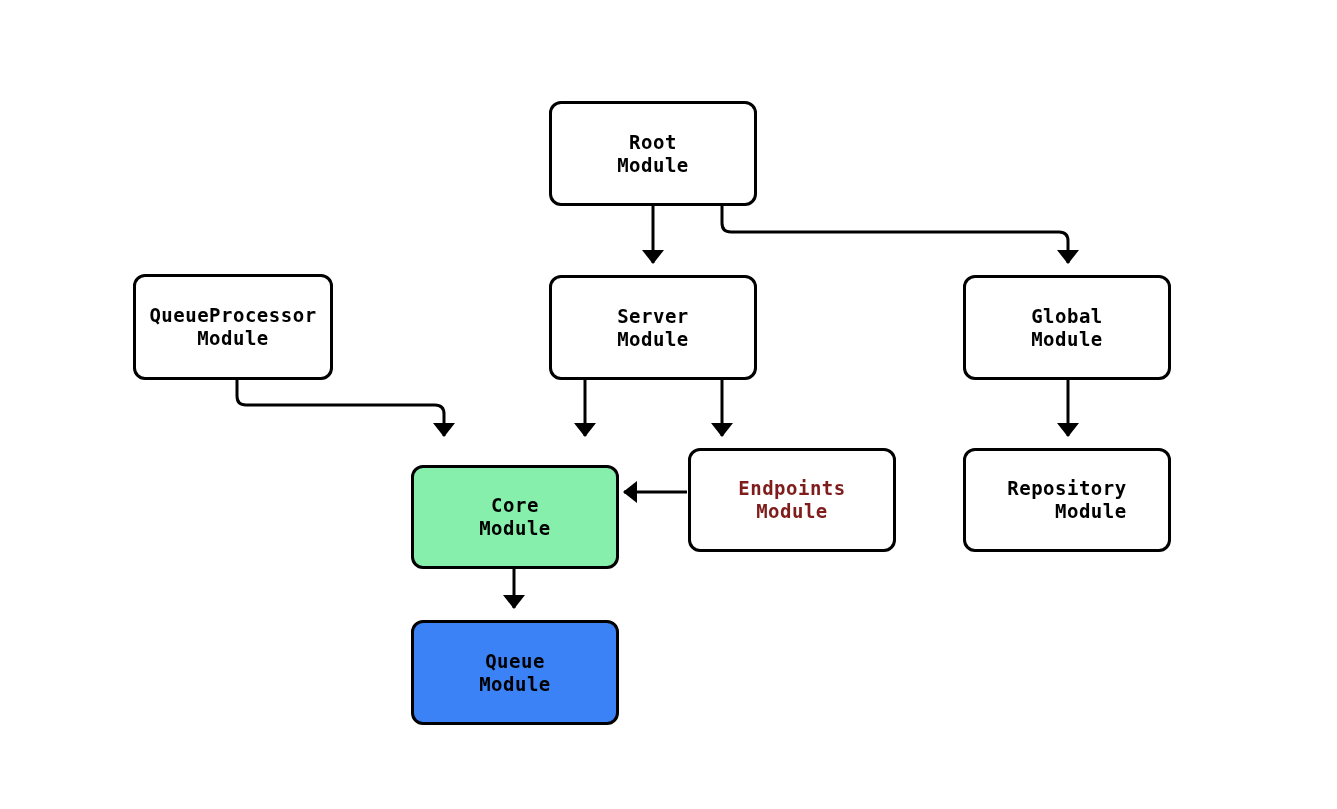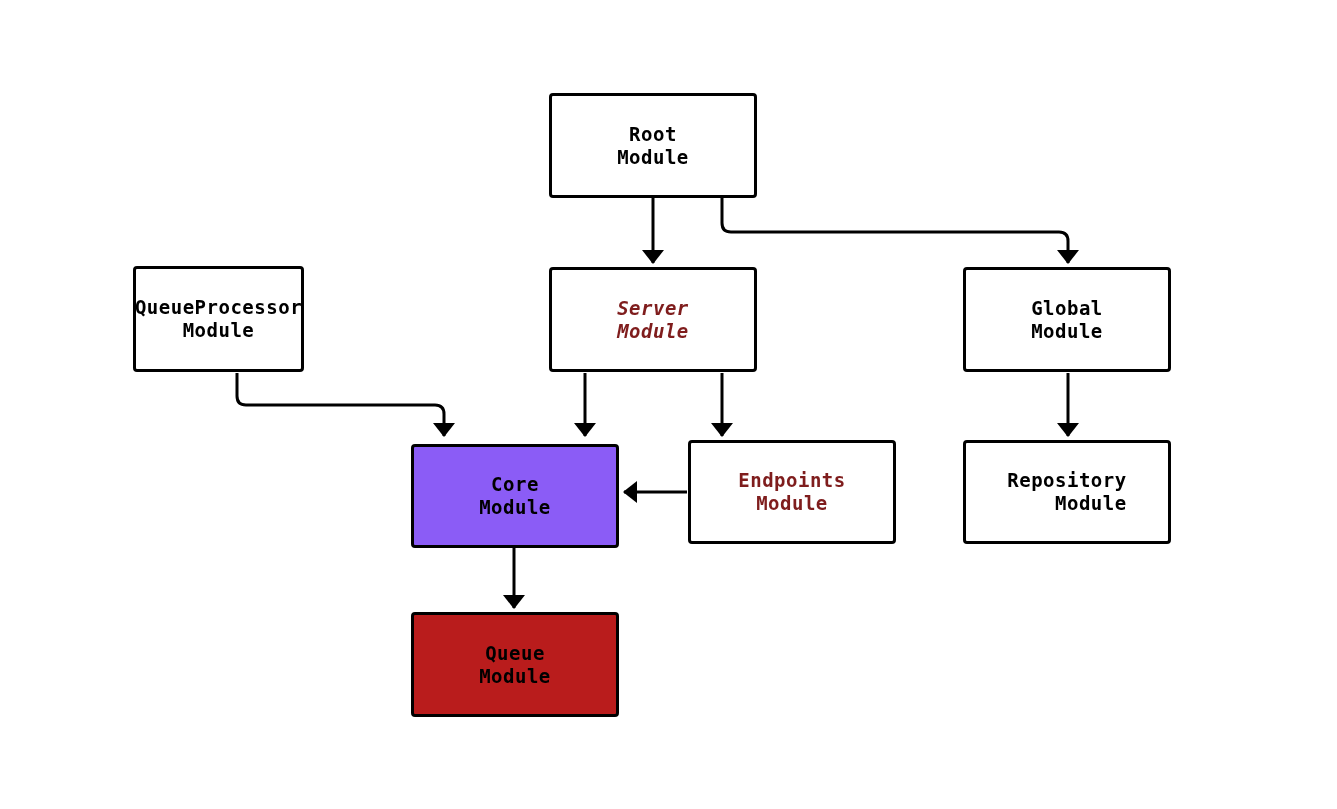--- a/index.html
+++ b/index.html
@@ -20,25 +20,26 @@
     left: 0;
     top: 0;
     width: 1337px;
     height: 809px;
   }
   .node {
     position: absolute;
     box-sizing: border-box;
     border-style: solid;
     border-width: 3px;
-    border-radius: 4px;
+    border-radius: 12px;
     display: flex;
     align-items: center;
     justify-content: center;
     text-align: center;
+    margin-top: 8px;
   }
   .node-label {
     font-size: 19px;
     font-weight: bold;
     line-height: 23px;
     letter-spacing: 0.5px;
     white-space: pre-line;
   }
 </style>
 </head>
@@ -60,42 +61,42 @@
         <path d="M687,492 L624,492" fill="none" stroke="#000000" stroke-width="3" marker-end="url(#arrowhead)"></path>
         <path d="M1068,373 L1068,436" fill="none" stroke="#000000" stroke-width="3" marker-end="url(#arrowhead)"></path>
         <path d="M514,545 L514,608" fill="none" stroke="#000000" stroke-width="3" marker-end="url(#arrowhead)"></path>
       </g>
   </svg>
   <div id="nodes">
       <div class="node" style="left: 549px; top: 93px; width: 208px; height: 105px; background: rgb(255, 255, 255); border-color: rgb(0, 0, 0);">
         <div class="node-label" style="color: rgb(0, 0, 0);">Root
 Module</div>
       </div>
-      <div class="node" style="left: 133px; top: 266px; width: 171px; height: 106px; background: rgb(255, 255, 255); border-color: rgb(0, 0, 0);">
+      <div class="node" style="left: 133px; top: 266px; width: 200px; height: 106px; background: rgb(255, 255, 255); border-color: rgb(0, 0, 0);">
         <div class="node-label" style="color: rgb(0, 0, 0);">QueueProcessor
 Module</div>
       </div>
       <div class="node" style="left: 549px; top: 267px; width: 208px; height: 105px; background: rgb(255, 255, 255); border-color: rgb(0, 0, 0);">
-        <div class="node-label" style="color: #7f1d1d; font-style: italic;">Server
+        <div class="node-label" style="color: #000000;">Server
 Module</div>
       </div>
       <div class="node" style="left: 963px; top: 267px; width: 208px; height: 105px; background: rgb(255, 255, 255); border-color: rgb(0, 0, 0); text-align: center;">
         <div class="node-label" style="color: rgb(0, 0, 0);">Global
 Module</div>
       </div>
-      <div class="node" style="left: 411px; top: 444px; width: 208px; height: 104px; background: #8b5cf6; border-color: rgb(0, 0, 0);">
+      <div class="node" style="left: 411px; top: 457px; width: 208px; height: 104px; background: #86efac; border-color: rgb(0, 0, 0);">
         <div class="node-label" style="color: rgb(0, 0, 0);">Core
 Module</div>
       </div>
       <div class="node" style="left: 688px; top: 440px; width: 208px; height: 104px; background: rgb(255, 255, 255); border-color: rgb(0, 0, 0);">
         <div class="node-label" style="color: #7f1d1d;">Endpoints
 Module</div>
       </div>
       <div class="node" style="left: 963px; top: 440px; width: 208px; height: 104px; background: rgb(255, 255, 255); border-color: rgb(0, 0, 0);">
         <div class="node-label" style="color: rgb(0, 0, 0); text-align: right;">Repository
 Module</div>
       </div>
-      <div class="node" style="left: 411px; top: 612px; width: 208px; height: 105px; background: #b91c1c; border-color: rgb(0, 0, 0);">
+      <div class="node" style="left: 411px; top: 612px; width: 208px; height: 105px; background: #3b82f6; border-color: rgb(0, 0, 0);">
         <div class="node-label" style="color: rgb(0, 0, 0);">Queue
 Module</div>
       </div>
     </div>
 </div>
 
 </body></html>

